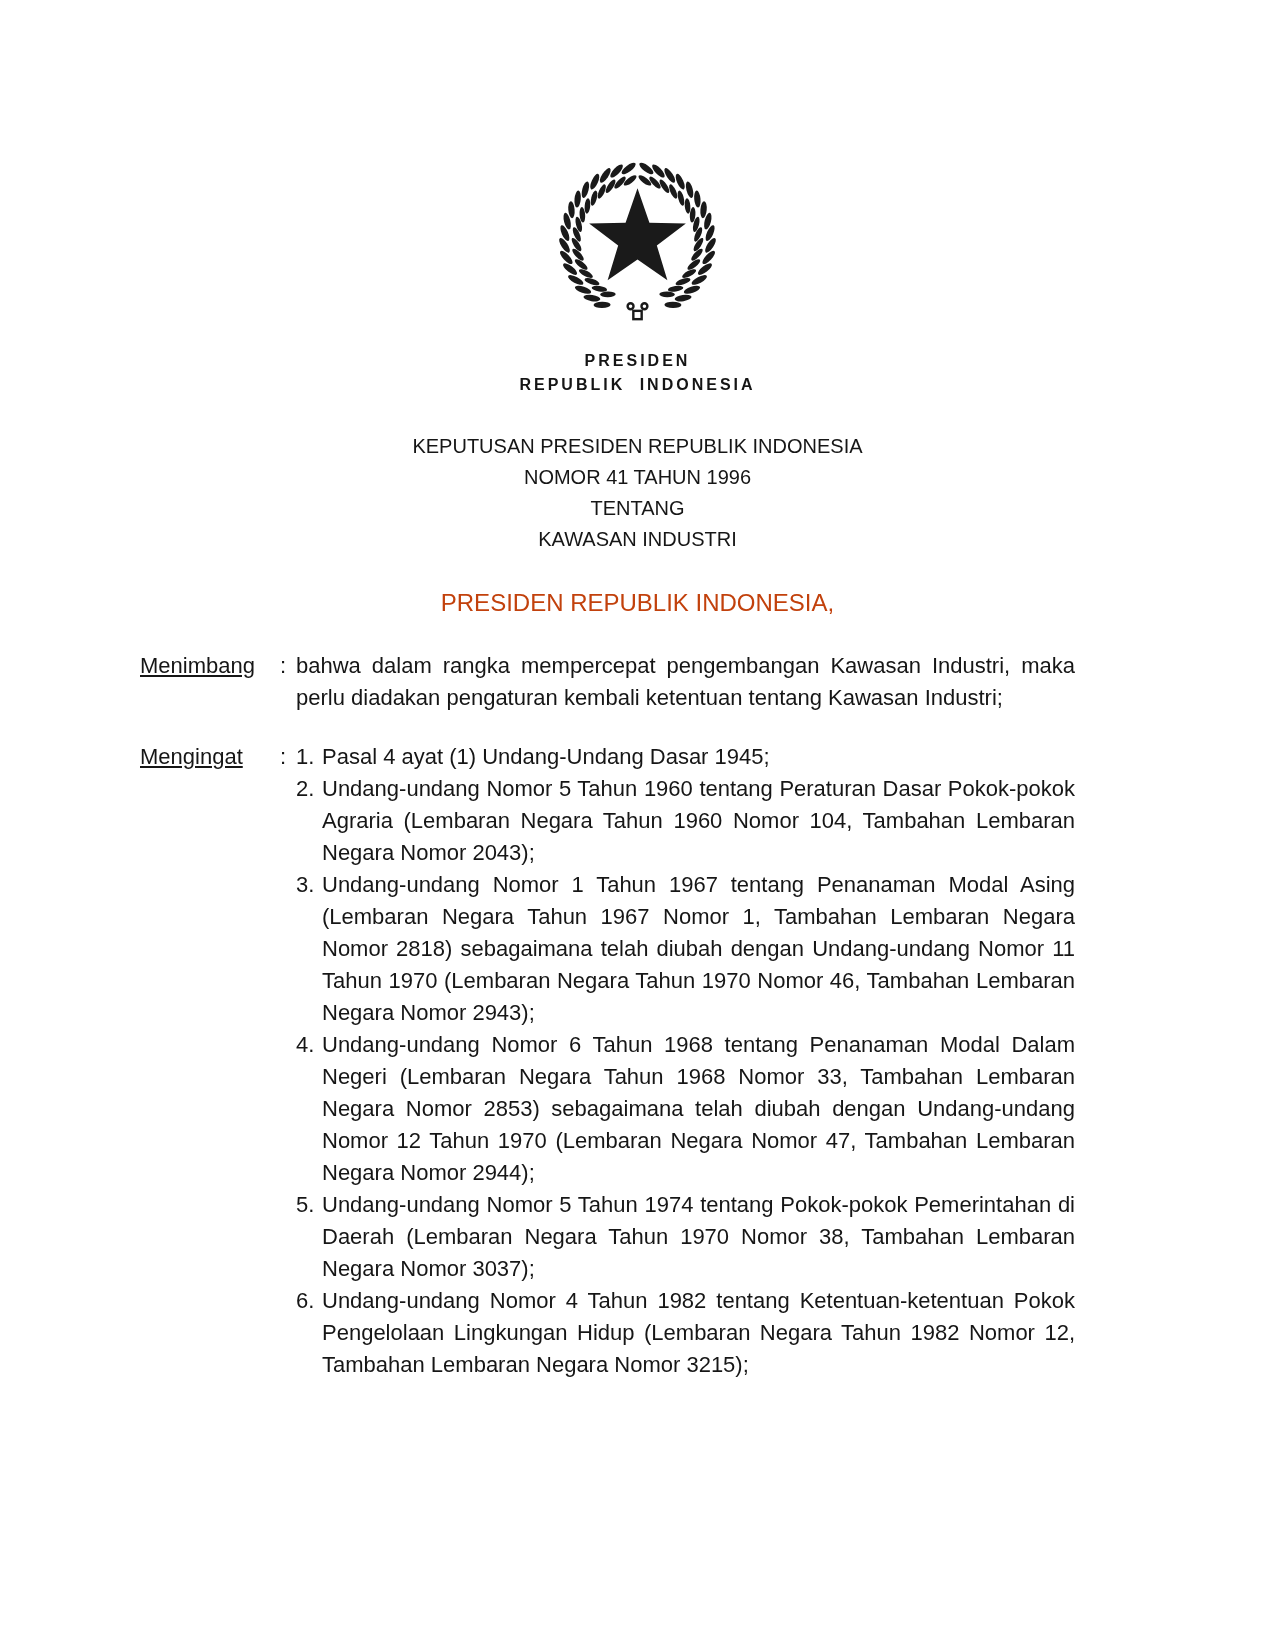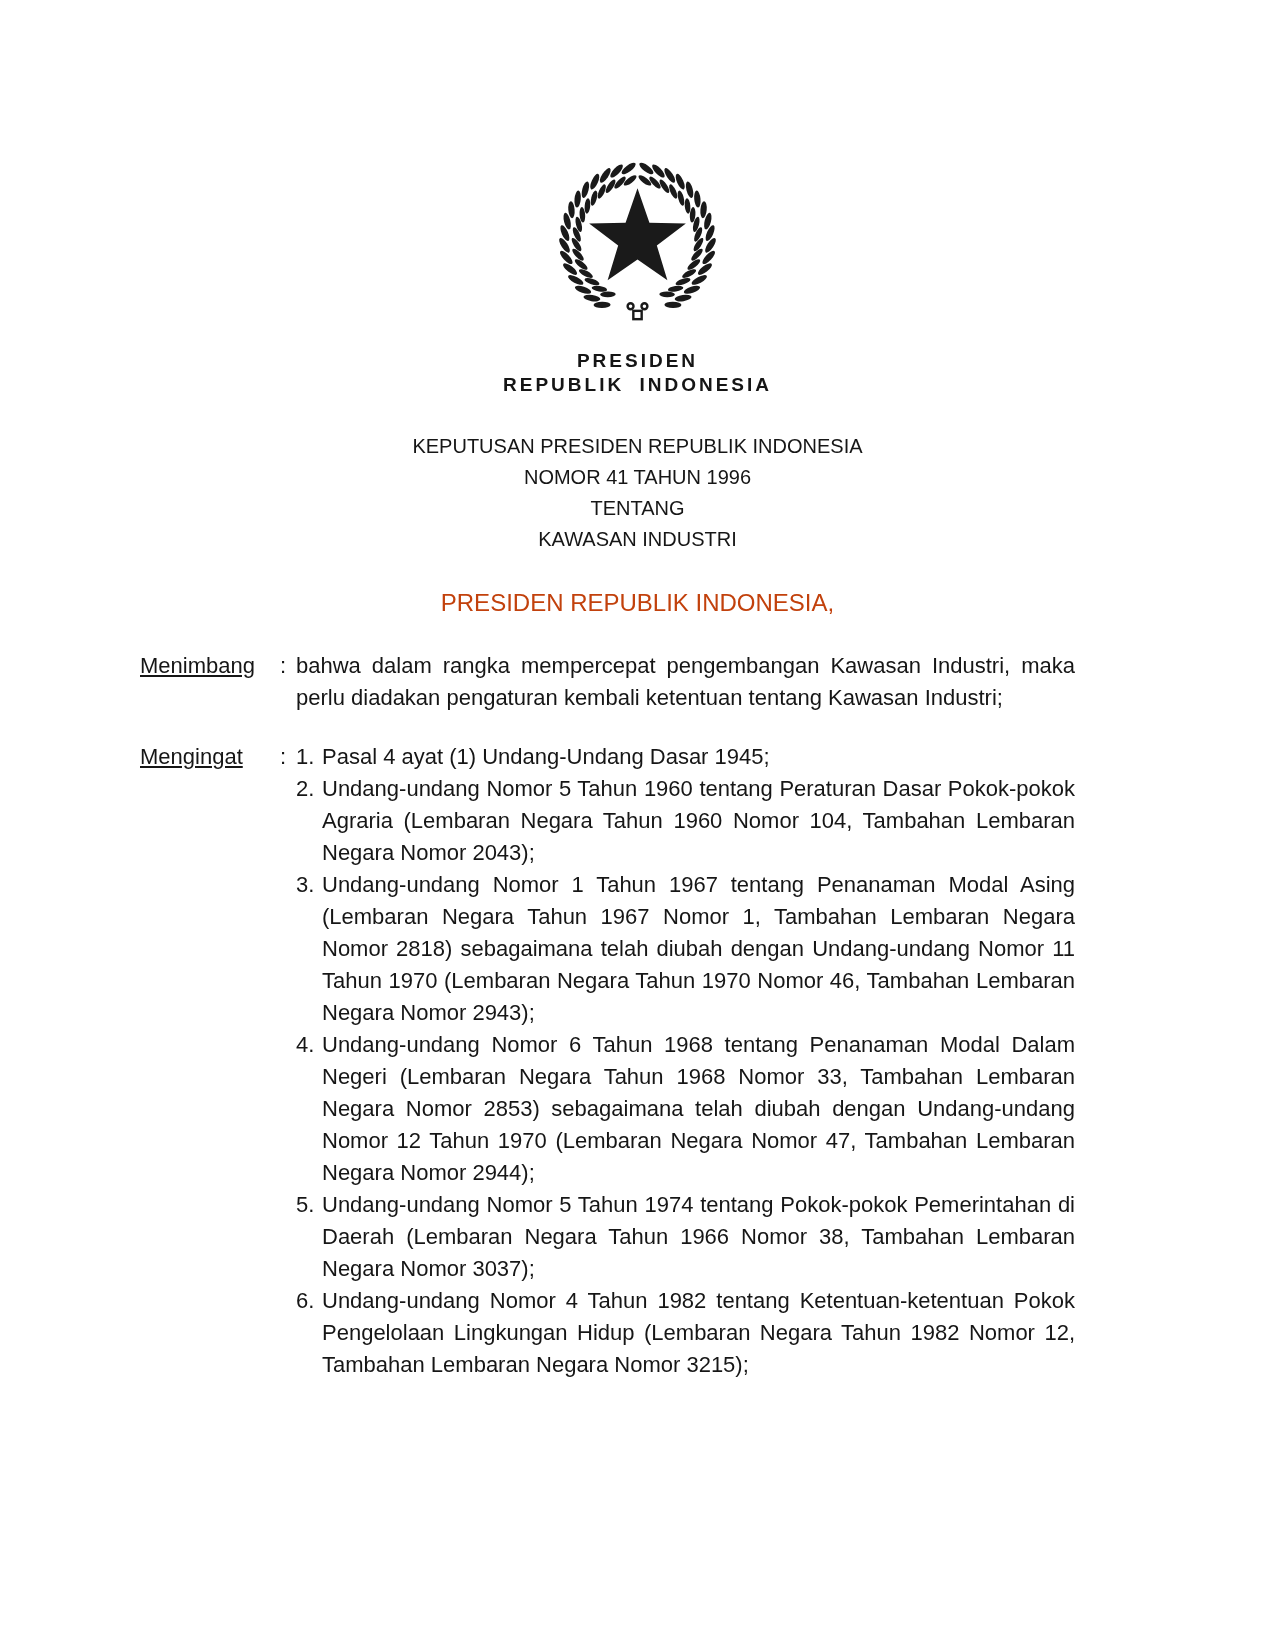--- a/index.html
+++ b/index.html
@@ -10,21 +10,21 @@
     background:#ffffff;
     font-family:"Liberation Sans", sans-serif;
     color:#1a1a1a;
     overflow:hidden;
   }
   .header {
     position:absolute; top:153px; left:0; width:100%;
     text-align:center;
   }
   .seal { display:block; margin:0 auto; width:185px; height:176px; }
-  .seal-caption { margin-top:20px; font-size:19px; font-weight:700;
+  .seal-caption { margin-top:20px; font-size:16px; font-weight:700;
     letter-spacing:3px; word-spacing:7px; line-height:24px; color:#151515; }
   .title-block {
     position:absolute; top:431px; left:0; width:100%;
     text-align:center; font-size:20px; line-height:31px; color:#161616;
   }
   .salutation {
     position:absolute; top:589px; left:0; width:100%;
     text-align:center; font-size:24px; color:#c2410c;
   }
   .body-sections {
@@ -159,21 +159,21 @@
         <div class="law-item">
           <div class="law-num">3.</div>
           <div class="law-text">Undang-undang Nomor 1 Tahun 1967 tentang Penanaman Modal Asing (Lembaran Negara Tahun 1967 Nomor 1, Tambahan Lembaran Negara Nomor 2818) sebagaimana telah diubah dengan Undang-undang Nomor 11 Tahun 1970 (Lembaran Negara Tahun 1970 Nomor 46, Tambahan Lembaran Negara Nomor 2943);</div>
         </div>
         <div class="law-item">
           <div class="law-num">4.</div>
           <div class="law-text">Undang-undang Nomor 6 Tahun 1968 tentang Penanaman Modal Dalam Negeri (Lembaran Negara Tahun 1968 Nomor 33, Tambahan Lembaran Negara Nomor 2853) sebagaimana telah diubah dengan Undang-undang Nomor 12 Tahun 1970 (Lembaran Negara Nomor 47, Tambahan Lembaran Negara Nomor 2944);</div>
         </div>
         <div class="law-item">
           <div class="law-num">5.</div>
-          <div class="law-text">Undang-undang Nomor 5 Tahun 1974 tentang Pokok-pokok Pemerintahan di Daerah (Lembaran Negara Tahun 1966 Nomor 38, Tambahan Lembaran Negara Nomor 3037);</div>
+          <div class="law-text">Undang-undang Nomor 5 Tahun 1974 tentang Pokok-pokok Pemerintahan di Daerah (Lembaran Negara Tahun 1970 Nomor 38, Tambahan Lembaran Negara Nomor 3037);</div>
         </div>
         <div class="law-item">
           <div class="law-num">6.</div>
           <div class="law-text">Undang-undang Nomor 4 Tahun 1982 tentang Ketentuan-ketentuan Pokok Pengelolaan Lingkungan Hidup (Lembaran Negara Tahun 1982 Nomor 12, Tambahan Lembaran Negara Nomor 3215);</div>
         </div>
       </div>
     </div>
 
   </div>
 </div>

